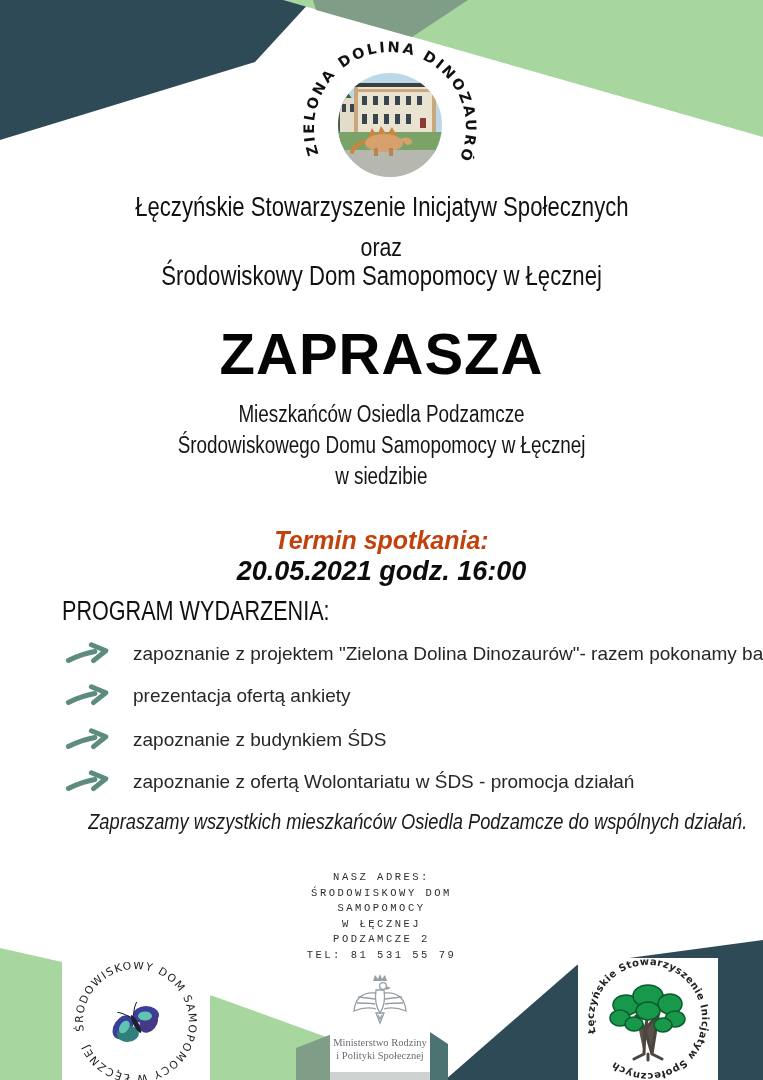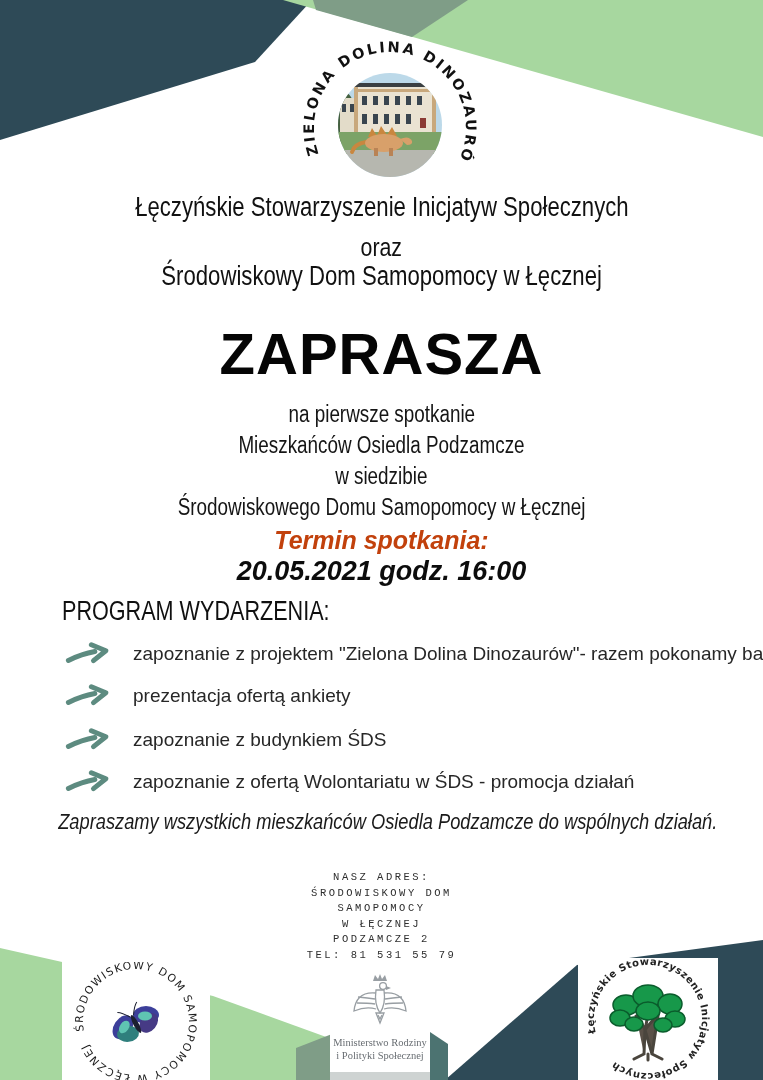--- a/index.html
+++ b/index.html
@@ -104,24 +104,23 @@
     <span class="cond org-line">Łęczyńskie Stowarzyszenie Inicjatyw Społecznych</span></div>
   <div class="abs ctr" style="top:232px;">
     <span class="cond org-line" style="font-size:26px;">oraz</span></div>
   <div class="abs ctr" style="top:261px;">
     <span class="cond org-line">Środowiskowy Dom Samopomocy w Łęcznej</span></div>
 
   <div class="abs ctr" style="top:320px;">
     <span class="title">ZAPRASZA</span></div>
 
   <div class="abs ctr intro" style="top:399px;">
-    <div><span class="cond">na pierwsze spotkanie</span></div>
     <div><span class="cond">Mieszkańców Osiedla Podzamcze</span></div>
+    <div><span class="cond">Środowiskowego Domu Samopomocy w Łęcznej</span></div>
     <div><span class="cond">w siedzibie</span></div>
-    <div><span class="cond">Środowiskowego Domu Samopomocy w Łęcznej</span></div>
   </div>
 
   <div class="abs ctr" style="top:526px;">
     <span class="meet-label">Termin spotkania:</span></div>
   <div class="abs ctr" style="top:556px;">
     <span class="meet-date">20.05.2021 godz. 16:00</span></div>
 
   <div class="abs" style="left:62px;top:596px;">
     <span class="cond-l prog-head">PROGRAM WYDARZENIA:</span></div>
 
@@ -147,21 +146,21 @@
     <span class="item-text">zapoznanie z budynkiem ŚDS</span>
   </div>
   <div class="item-row" style="top:767px;">
     <svg width="48" height="26" viewBox="0 0 48 26" style="flex:none;transform:rotate(-4deg);">
       <path d="M4,18 C14,14 22,12 31,11" stroke="#5d8b80" stroke-width="5" fill="none" stroke-linecap="round"></path>
       <path d="M28,4 L42,11 L29,20" stroke="#5d8b80" stroke-width="5" fill="none" stroke-linecap="round" stroke-linejoin="round"></path>
     </svg>
     <span class="item-text">zapoznanie z ofertą Wolontariatu w ŚDS - promocja działań</span>
   </div>
 
-  <div class="abs ctr" style="top:810px;">
+  <div class="abs ctr" style="top:810px;padding-left:30px;">
     <span class="cond closing" style="transform:scaleX(0.85);">Zapraszamy wszystkich mieszkańców Osiedla Podzamcze do wspólnych działań.</span></div>
 
   <div class="abs ctr addr" style="top:870px;font-family:Liberation Mono, monospace;">
     <div>NASZ ADRES:</div>
     <div>ŚRODOWISKOWY DOM</div>
     <div>SAMOPOMOCY</div>
     <div>W ŁĘCZNEJ</div>
     <div>PODZAMCZE 2</div>
     <div>TEL: 81 531 55 79</div>
   </div>

